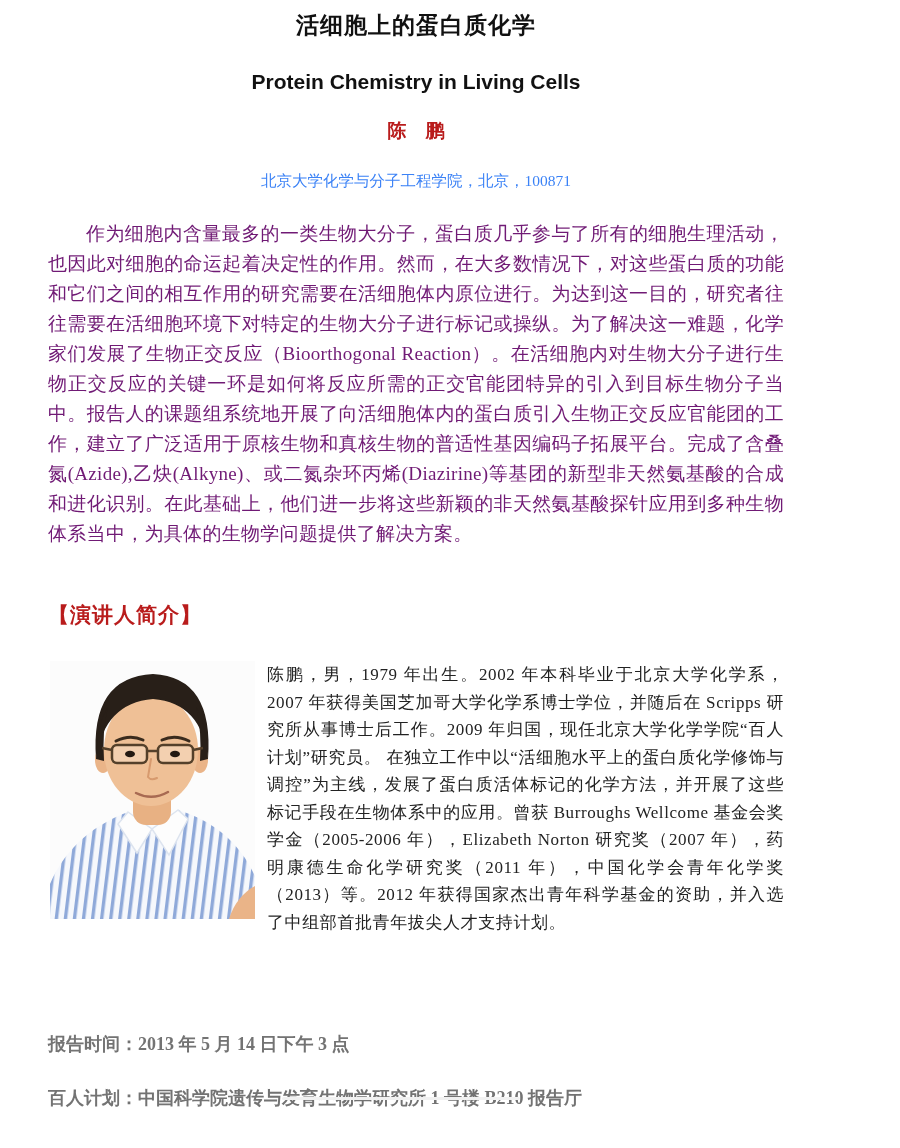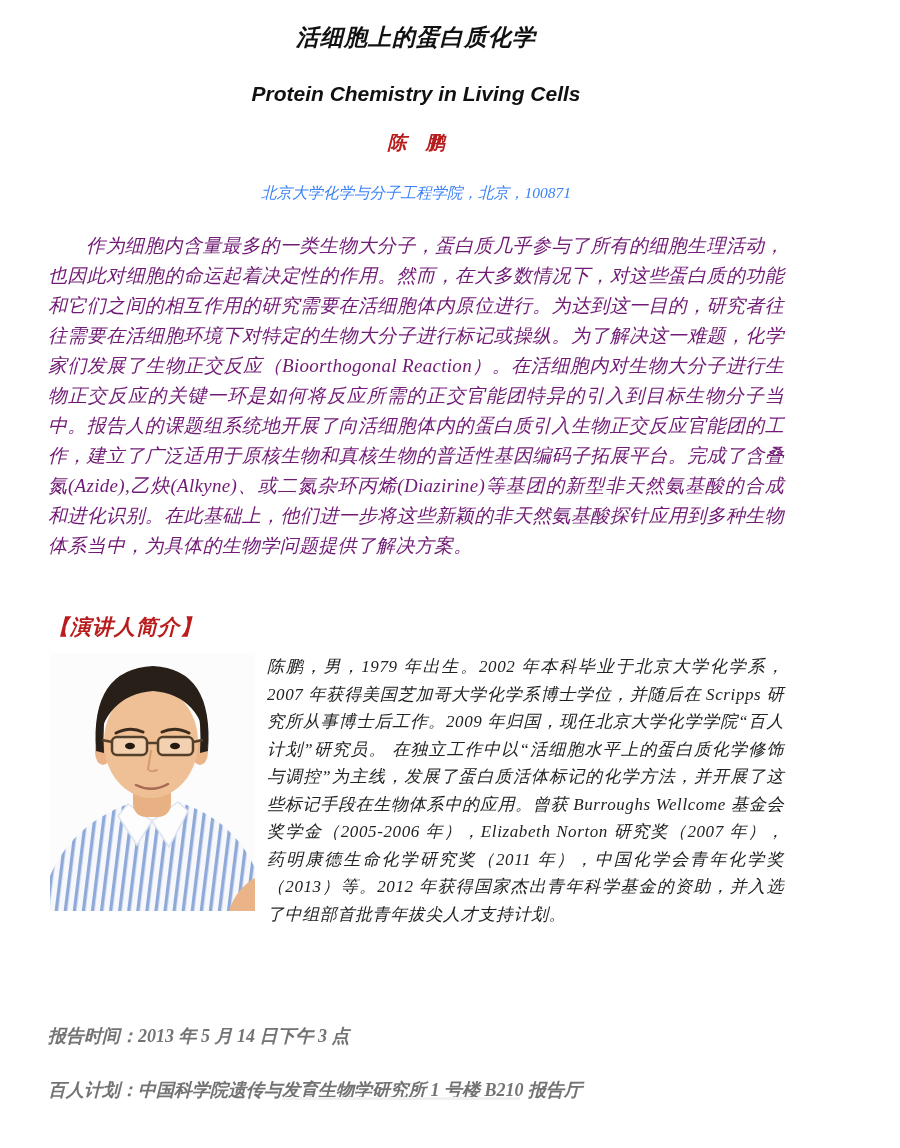--- a/index.html
+++ b/index.html
@@ -4,21 +4,21 @@
 <style>
   * { margin: 0; padding: 0; box-sizing: border-box; }
   html, body { background: #ffffff; }
   body {
     width: 900px; height: 1148px;
     font-family: "Liberation Serif", "DejaVu Serif", serif;
     color: #1a1a1a;
     position: relative;
     overflow: hidden;
   }
-  .page { width: 832px; height: 1148px; padding: 22px 48px 0 48px; font-style: italic; }
+  .page { width: 832px; height: 1148px; padding: 10px 48px 0 48px; }
 
   .title-zh {
     text-align: center;
     font-family: "Liberation Sans", "DejaVu Sans", sans-serif;
     font-weight: bold;
     font-size: 23px;
     letter-spacing: 1px;
     color: #111;
   }
   .title-en {
@@ -53,21 +53,21 @@
     color: #701a75;
   }
   .section-heading {
     margin-top: 52px;
     font-size: 21px;
     font-weight: bold;
     letter-spacing: 1px;
     color: #b91c1c;
   }
   .bio-row {
-    margin-top: 12px;
+    margin-top: 32px;
     display: flex;
     align-items: flex-start;
   }
   .photo-frame {
     flex: 0 0 auto;
     width: 205px; height: 258px;
     margin-left: 2px;
     background: #fcfcfc;
     overflow: hidden;
   }

